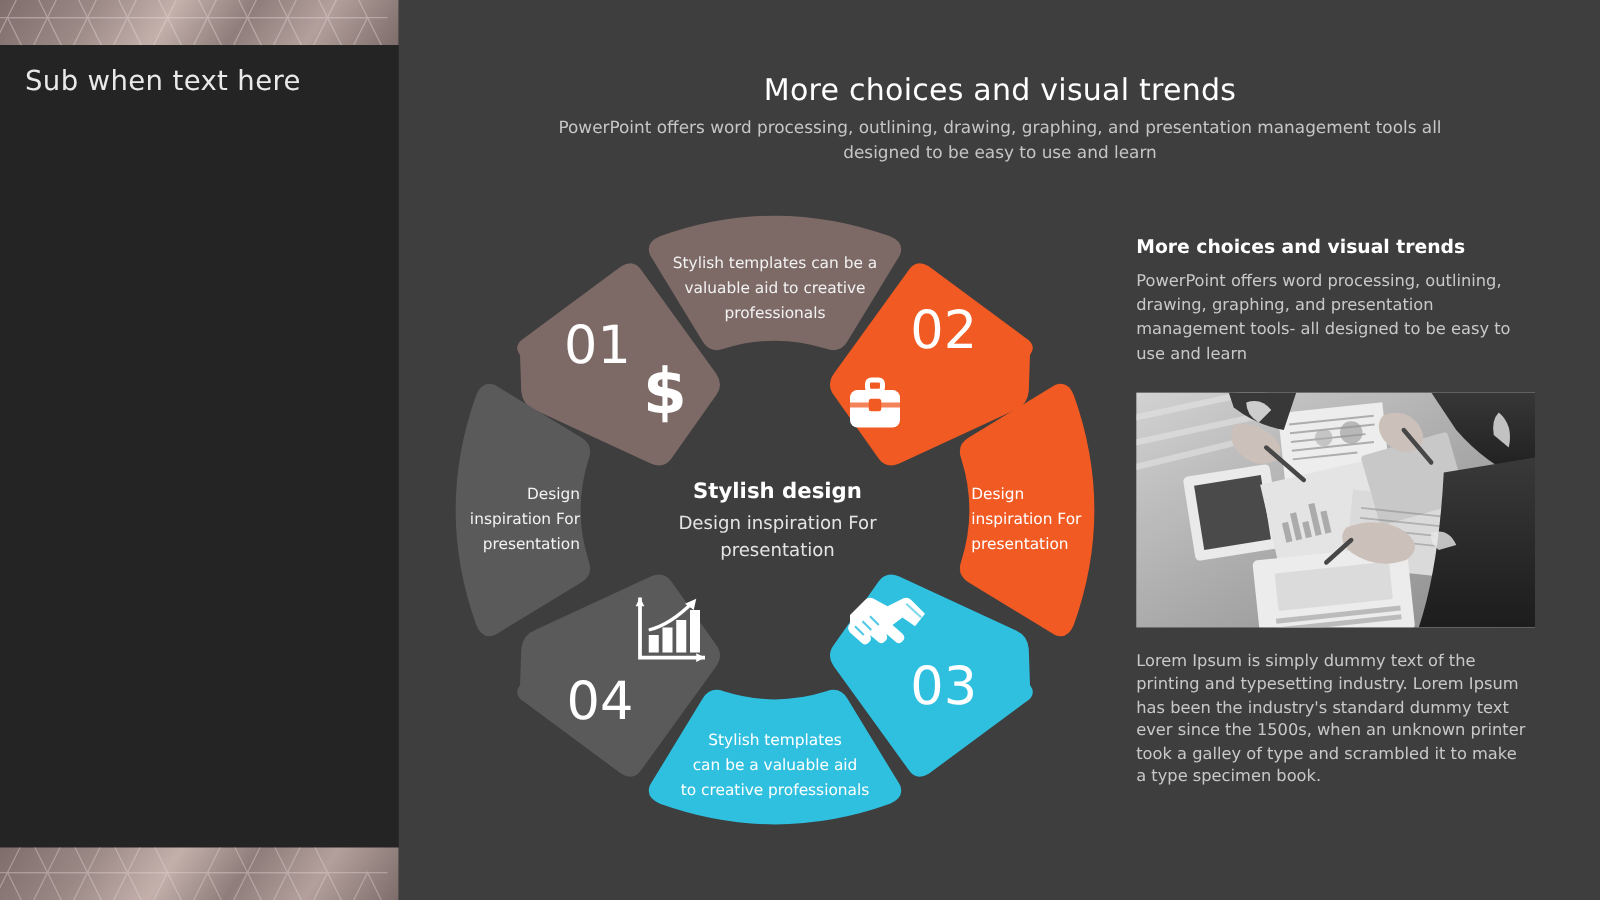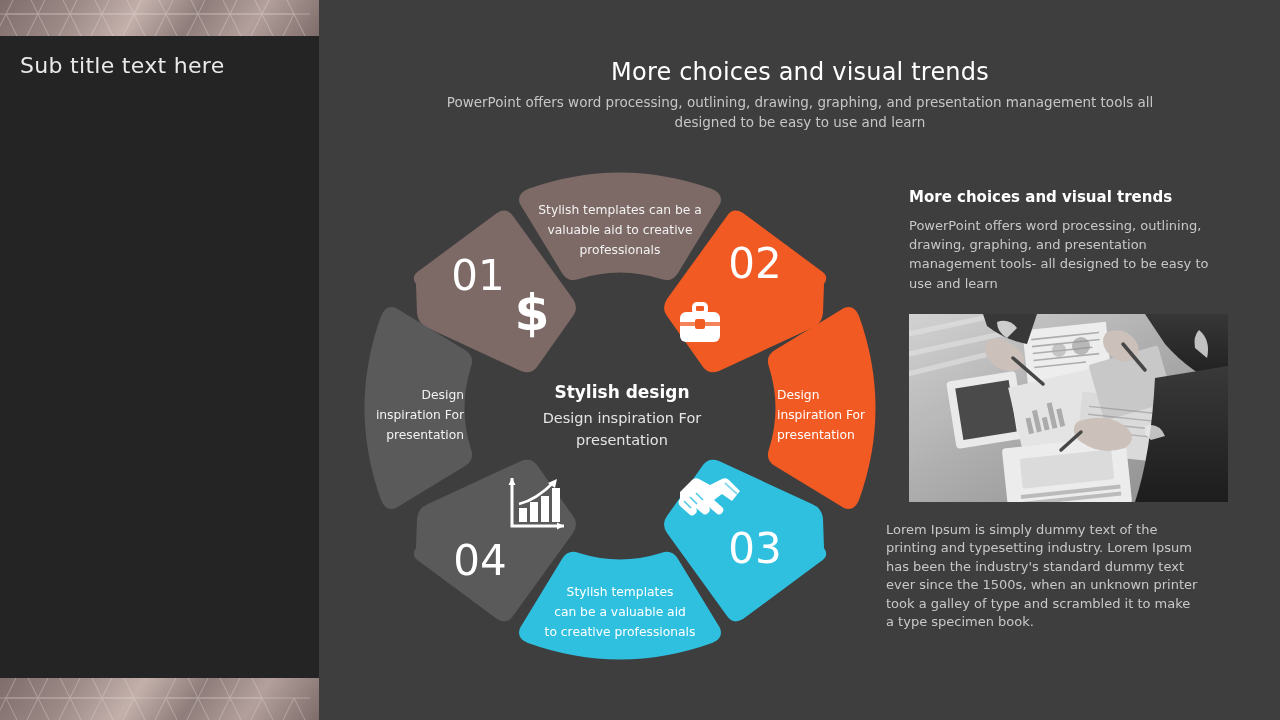--- a/index.html
+++ b/index.html
@@ -148,21 +148,21 @@
     left: 909px;
     top: 314px;
     width: 319px;
     height: 188px;
     overflow: hidden;
     background: #8d8d8d;
   }
   #photo svg { display: block; }
   #rp-caption {
     position: absolute;
-    left: 886px;
+    left: 909px;
     top: 521px;
     width: 312px;
     color: #c8c8c8;
     font-size: 13px;
     line-height: 1.42;
     margin: 0;
   }
 </style>
 </head>
 <body>
@@ -192,21 +192,21 @@
           <path d="M176 24 L192 -8 L208 24 Z"></path>
           <path d="M208 24 L224 -8 L240 24 Z"></path>
           <path d="M240 24 L256 -8 L272 24 Z"></path>
           <path d="M272 24 L288 -8 L304 24 Z"></path>
           <path d="M0 24 L320 24"></path>
         </g>
       </svg>
     </div>
 
     <div id="sidebar-texts">
-      <p id="subtitle">Sub title text here</p>
+      <p id="subtitle">Sub when text here</p>
     </div>
 
     <div class="deco-strip deco-bottom">
       <svg class="tri-layer" width="340" height="70" viewBox="0 0 340 70">
         <g stroke="#e6dcd9" stroke-width="1" fill="none" opacity="0.7">
           <path d="M0 62 L16 30 L32 62 Z"></path>
           <path d="M32 62 L48 30 L64 62 Z"></path>
           <path d="M64 62 L80 30 L96 62 Z"></path>
           <path d="M96 62 L112 30 L128 62 Z"></path>
           <path d="M128 62 L144 30 L160 62 Z"></path>

